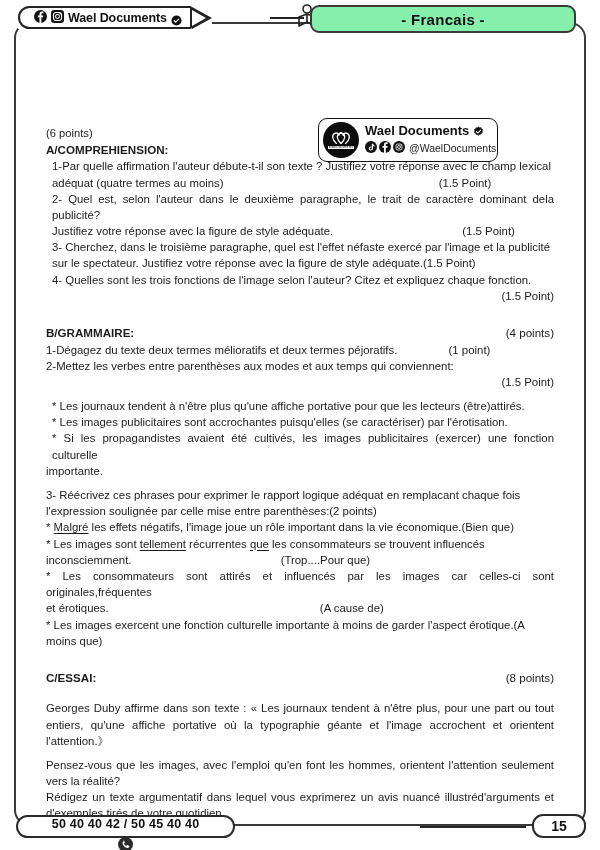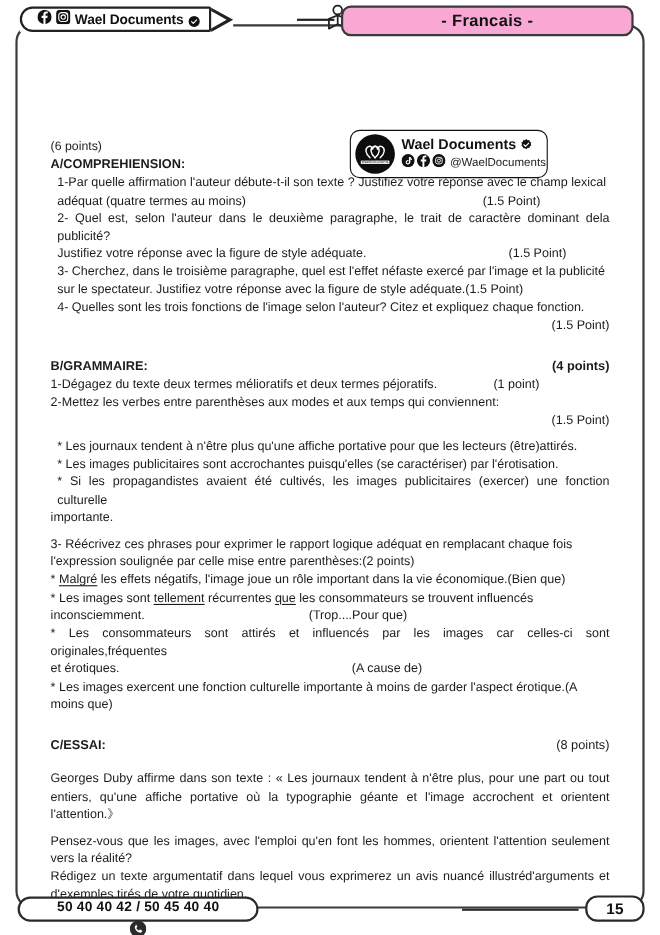--- a/index.html
+++ b/index.html
@@ -98,21 +98,21 @@
     position: absolute;
     left: 296px; top: 4px;
     width: 22px; height: 26px;
   }
   .title-banner {
     position: absolute;
     left: 310px; top: 5px;
     width: 266px; height: 28px;
     border: 2px solid #3a3a3a;
     border-radius: 9px;
-    background: #f9a8d4;
+    background: #86efac;
     display: flex;
     align-items: center;
     justify-content: center;
     box-sizing: border-box;
   }
   .title-banner-text {
     font-size: 15px;
     font-weight: bold;
     color: #111;
     letter-spacing: 0.3px;
@@ -191,21 +191,21 @@
     color: #1c1c1c;
   }
   .points-top { font-size: 11.2px; }
   .sec-head {
     font-weight: bold;
     font-size: 11.6px;
     display: flex;
     justify-content: space-between;
     align-items: baseline;
   }
-  .sec-head .pts { font-weight: bold; text-align: center; }
+  .sec-head .pts { font-weight: normal; text-align: center; }
   .block { margin: 0; }
   .ln { margin: 0; text-align: justify; }
   .indent { padding-left: 6px; }
   .spacer-lg { height: 21px; }
   .spacer-md { height: 14px; }
   .spacer-sm { height: 8px; }
   .right-pts { display: block; text-align: right; }
   .push { display: inline-block; }
   u.ul { text-decoration: underline; text-underline-offset: 2px; }
   .just {

